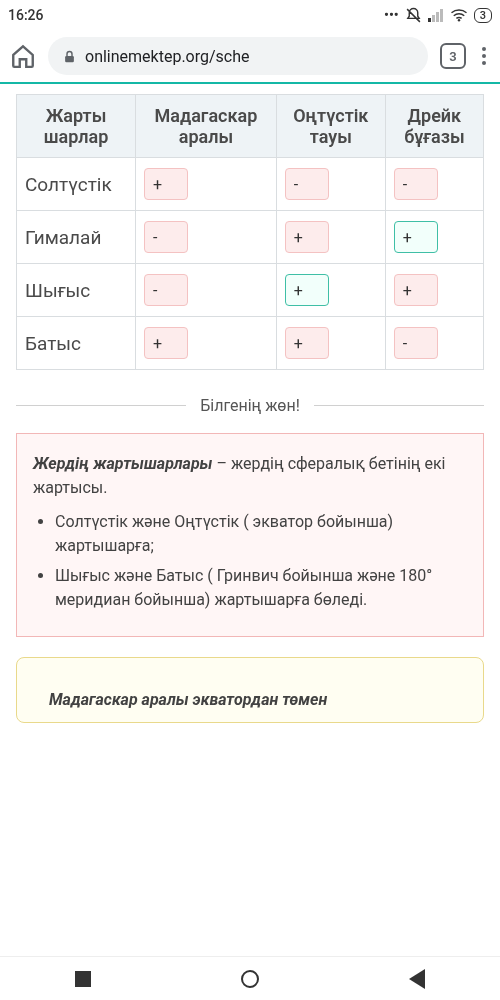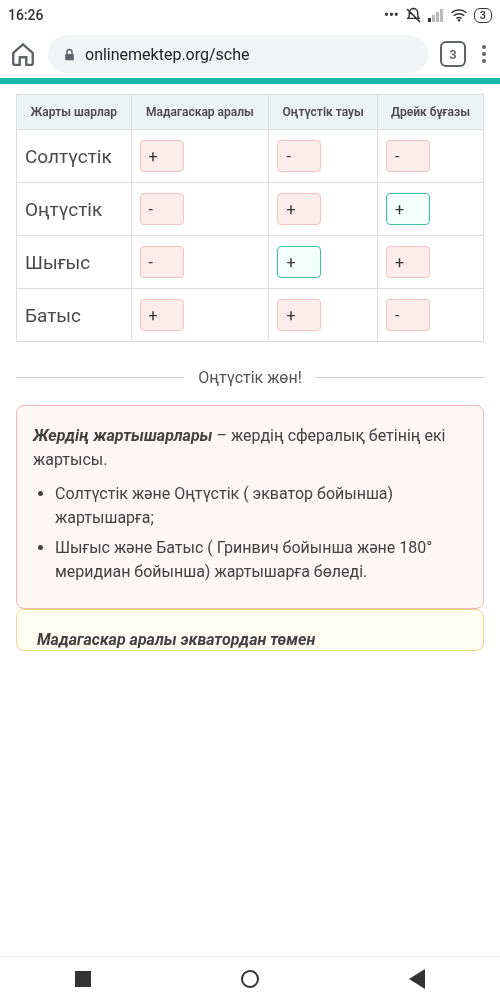--- a/index.html
+++ b/index.html
@@ -33,21 +33,21 @@
     font-size: 11px;
     display: inline-flex;
     align-items: center;
   }
   .browser-bar {
     height: 54px;
     display: flex;
     align-items: center;
     padding: 0 10px;
     gap: 12px;
-    border-bottom: 6px solid #14b8a6;
+    border-bottom: 2px solid #14b8a6;
   }
   .url-pill {
     flex: 1;
     background: #f1f3f4;
     border-radius: 22px;
     height: 38px;
     display: flex;
     align-items: center;
     padding: 0 14px;
     gap: 8px;
@@ -94,21 +94,21 @@
     border: 1px solid #d9dde0;
     padding: 10px 8px;
     text-align: left;
     vertical-align: middle;
     color: #4a4a4a;
   }
   th {
     background: #eef3f6;
     font-weight: 600;
     text-align: center;
-    font-size: 12px;
+    font-size: 18px;
   }
   td:first-child { font-size: 19px; }
   .cell-input {
     display: inline-flex;
     align-items: center;
     border: 1px solid #f4c2c2;
     background: #fdecec;
     border-radius: 4px;
     height: 32px;
     width: 44px;
@@ -131,39 +131,39 @@
     flex: 1;
     height: 1px;
     background: #d0d0d0;
   }
   .section-label .txt {
     padding: 0 14px;
   }
   .info-box {
     border: 1px solid #f2b7b7;
     background: #fff6f6;
-    border-radius: 8px;
+    border-radius: 0;
     padding: 18px 16px;
     font-size: 16px;
     color: #424242;
     line-height: 1.5;
   }
   .info-box em {
     font-style: italic;
     font-weight: 700;
   }
   .info-box p { margin-bottom: 10px; }
   .info-box ul { padding-left: 22px; }
   .info-box li { margin-bottom: 6px; }
   .explain-box {
     border: 1px solid #e9d98b;
     background: #fffef2;
     border-radius: 8px;
-    padding: 20px;
-    margin-top: 0;
+    padding: 32px;
+    margin-top: 20px;
     font-size: 16px;
     font-weight: 700;
     font-style: italic;
     color: #424242;
     overflow: hidden;
     height: 28px;
   }
   .nav-bar {
     position: absolute;
     bottom: 0;
@@ -246,21 +246,21 @@
       </tr>
     </thead>
     <tbody id="tbody">
           <tr>
             <td>Солтүстік</td>
             <td><span class="cell-input">+</span></td>
             <td><span class="cell-input">-</span></td>
             <td><span class="cell-input">-</span></td>
           </tr>
           <tr>
-            <td>Оңтүстік</td>
+            <td>Гималай</td>
             <td><span class="cell-input">-</span></td>
             <td><span class="cell-input">+</span></td>
             <td><span class="cell-input correct">+</span></td>
           </tr>
           <tr>
             <td>Шығыс</td>
             <td><span class="cell-input">-</span></td>
             <td><span class="cell-input correct">+</span></td>
             <td><span class="cell-input">+</span></td>
           </tr>
@@ -268,21 +268,21 @@
             <td>Батыс</td>
             <td><span class="cell-input">+</span></td>
             <td><span class="cell-input">+</span></td>
             <td><span class="cell-input">-</span></td>
           </tr>
         </tbody>
   </table>
 
   <div class="section-label">
     <span class="line"></span>
-    <span class="txt">Оңтүстік жөн!</span>
+    <span class="txt">Білгенің жөн!</span>
     <span class="line"></span>
   </div>
 
   <div class="info-box">
     <p>
       <em>Жердің жартышарлары</em><span> – жердің сфералық бетінің екі жартысы.</span>
     </p>
     <ul id="bullets">
           <li>Солтүстік және Оңтүстік ( экватор бойынша) жартышарға;</li>
           <li>Шығыс және Батыс ( Гринвич бойынша және 180° меридиан бойынша) жартышарға бөледі.</li>

